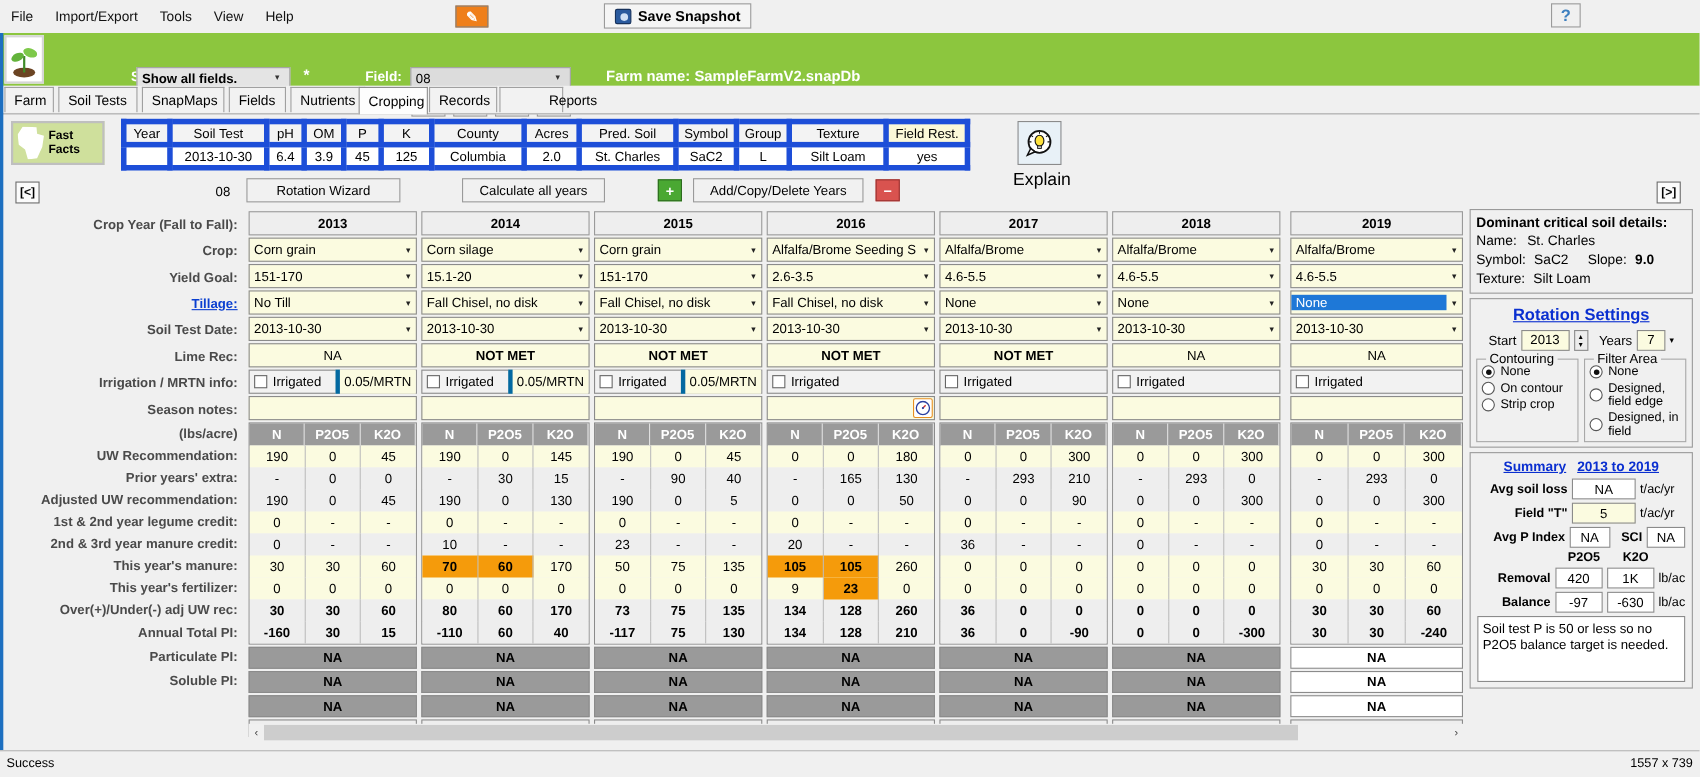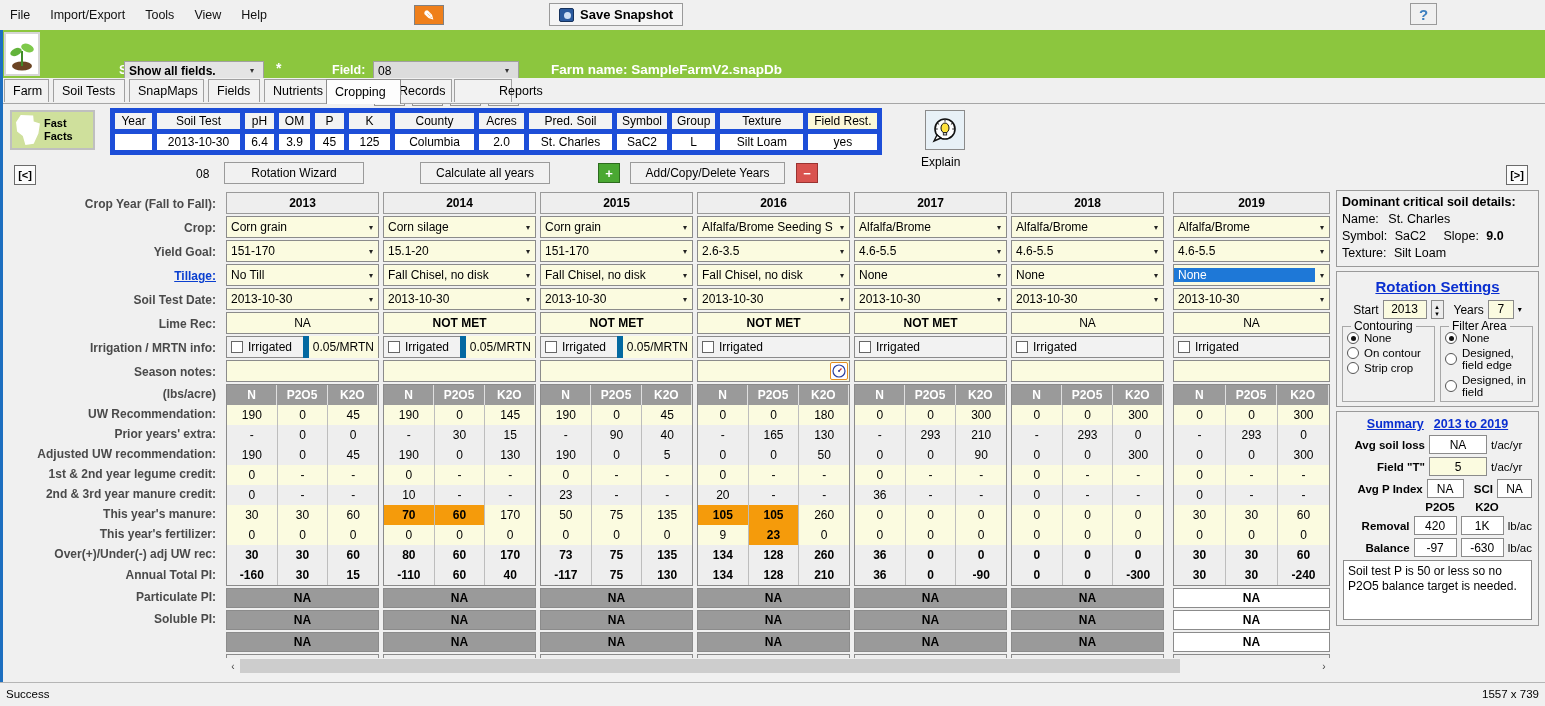--- a/index.html
+++ b/index.html
@@ -72,21 +72,21 @@
   .ff-text { font-size:11px; font-weight:bold; line-height:13px; }
   table.fieldtbl { position:absolute; left:110px; top:108px; border-collapse:collapse; }
   table.fieldtbl th, table.fieldtbl td {
     border:5px solid #1d4ed8; font-size:12px; font-weight:normal;
     text-align:center; height:21px; padding:0 5px; background:#fff;
   }
   table.fieldtbl th { background:#f3f3f3; }
   table.fieldtbl th.fr { background:#fbf8d8; }
   td.yearcell { background:#1e78d7; color:#fff; }
   .explain-box { position:absolute; left:925px; top:110px; width:40px; height:40px; border:1px solid #8b8b8b; background:#e8f1f7; display:flex; align-items:center; justify-content:center;}
-  .explain-lbl { position:absolute; left:921px; top:155px; font-size:12px; }
+  .explain-lbl { position:absolute; left:921px; top:155px; font-size:16px; }
   
   .btn {
     position:absolute; border:1px solid #9a9a9a; background:#f1f1f1;
     font-size:12px; display:flex; align-items:center; justify-content:center; height:22px;
     font-family:"Liberation Sans", sans-serif; color:#000;
   }
   .sq-btn { position:absolute; width:22px; height:20px; border:1px solid #8f8f8f; background:#eee; display:flex; align-items:center;justify-content:center; font-weight:bold; font-size:13px;}
   .plus-btn { background:#4aa832; color:#fff; border:1px solid #2d6b1e; }
   .minus-btn { background:#d9534f; color:#fff; border:1px solid #9a3331; }
   .arrowbox { position:absolute; width:22px; height:20px; border:1px solid #6b6b6b; background:#fbfbfb; display:flex; align-items:center; justify-content:center; font-size:11px; font-weight:bold; }
@@ -96,21 +96,21 @@
   .rowlabel { height:24px; display:flex; align-items:center; justify-content:flex-end; padding-right:6px; font-size:12px; font-weight:bold; color:#4a4a4a; }
   .rowlabel.link { color:#0a3fd0; text-decoration:underline; }
   .yearcol { position:absolute; top:190px; width:156px; }
   .ycell { border:1px solid #8b8b8b; height:22px; margin-top:2px; display:flex; align-items:center; background:#fbfbe0; font-size:12px; position:relative; }
   .ycell.hdr { background:#eeeeee; justify-content:center; font-weight:bold; height:22px; border:1px solid #9a9a9a; }
   .ycell .txt { padding-left:4px; overflow:hidden; white-space:nowrap; flex:1; }
   .ycell .ddarrow { width:14px; text-align:center; font-size:8px; color:#222; }
   .ycell.center { justify-content:center; }
   .ycell.irrig { background:#f2f2f2; padding-left:4px; gap:5px; }
   .chk { width:12px; height:12px; border:1px solid #666; background:#fff; display:inline-block; }
-  .mrtn { position:absolute; right:0; top:-1px; height:22px; border-left:6px solid #0369a1; background:#fbfbe0; display:flex; align-items:center; padding:0 4px; font-size:12px; }
+  .mrtn { position:absolute; right:0; top:-1px; height:22px; border-left:4px solid #0369a1; background:#fbfbe0; display:flex; align-items:center; padding:0 4px; font-size:12px; }
   .ycell.note { background:#fbfbe0; }
   .clockico { position:absolute; right:1px; top:1px; width:18px; height:18px; border:1px solid #e89020; background:#fff; border-radius:2px; display:flex; align-items:center; justify-content:center; }
   .nutgrid { margin-top:2px; border:1px solid #8b8b8b; }
   .nrow { display:flex; height:20px; }
   .nrow > div { flex:1; border-right:1px solid #bdbdbd; display:flex; align-items:center; justify-content:center; font-size:12px; }
   .nrow > div:last-child { border-right:none; }
   .nrow.head { background:#9a9a9a; }
   .nrow.head > div { color:#fff; font-weight:bold; border-right:1px solid #e0e0e0; }
   .nrow.y { background:#fbfbe0; }
   .nrow.g { background:#eeeeee; }
@@ -225,21 +225,21 @@
   <div class="farmname" style="left:551px; top:32px;">Farm name: SampleFarmV2.snapDb</div>
   <div class="farmloc" style="left:551px; top:56px;">Location: C:\SnapPlus2Beta\MySnapPlusData</div>
 </div>
 
 <div class="tabrow">
   <div class="tab" style="left:4px; width:45px;">Farm</div>
   <div class="tab" style="left:53px; width:72px;">Soil Tests</div>
   <div class="tab" style="left:129px; width:75px;">SnapMaps</div>
   <div class="tab" style="left:208px; width:52px;">Fields</div>
   <div class="tab" style="left:264px; width:68px;">Nutrients</div>
-  <div class="tab active" style="left:326px; width:75px;">Cropping</div>
+  <div class="tab active" style="left:326px; width:63px;">Cropping</div>
   <div class="tab" style="left:390px; width:62px;">Records</div>
   <div class="tab" style="left:454px; width:58px;padding-left:44px;">Reports</div>
 </div>
 
 <div class="leftedge"></div>
 
 <div class="fastfacts">
   <div class="wi-shape"></div>
   <div class="ff-text">
     <div>Fast</div>

